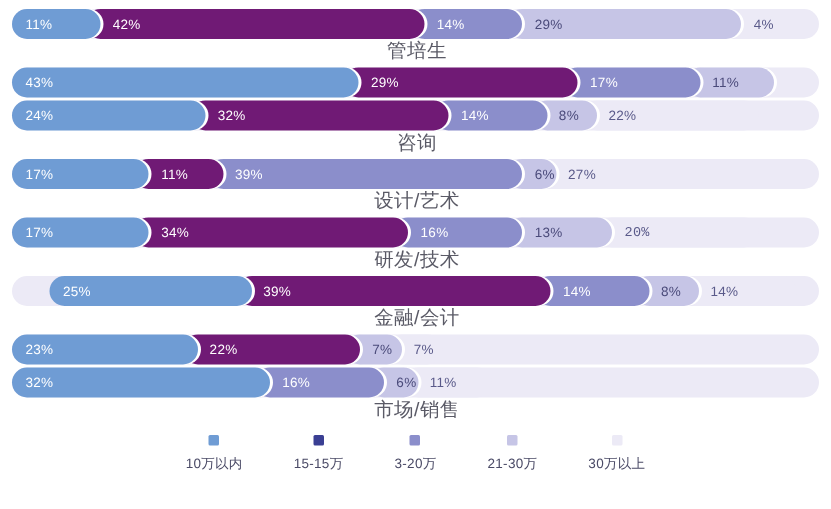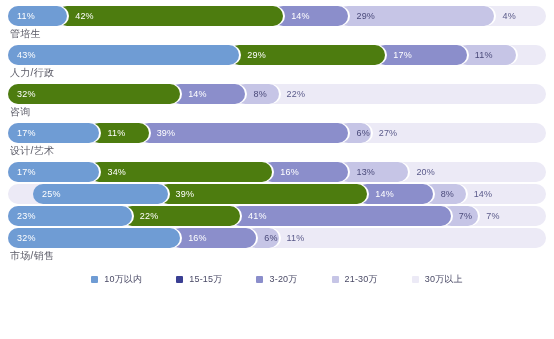--- a/index.html
+++ b/index.html
@@ -16,20 +16,21 @@
     width:554px;height:339px;
     box-sizing:border-box;
     padding:6px 8px 0 8px;
   }
   .rows{
     display:flex;
     flex-direction:column;
   }
   .row-group{
     margin-bottom:2px;
+    text-align:center;
   }
   .bar-track{
     position:relative;
     display:flex;
     height:20px;
     width:100%;
     background:#eceaf6;
     border-radius:10px;
     overflow:visible;
   }
@@ -44,49 +45,50 @@
     padding-left:18px;
     font-size:9px;
     letter-spacing:0.2px;
     white-space:nowrap;
   }
   .seg:first-child{
     margin-left:0;
     padding-left:9px;
   }
   .seg.s1{background:#6f9cd4;color:#ffffff;z-index:50;box-shadow:2px 0 0 0 #ffffff;}
-  .seg.s2{background:#4d7c0f;color:#ffffff;z-index:40;box-shadow:2px 0 0 0 #ffffff;}
+  .seg.s2{background:#701a75;color:#ffffff;z-index:40;box-shadow:2px 0 0 0 #ffffff;}
   .seg.s3{background:#8b8ecb;color:#ffffff;z-index:30;box-shadow:2px 0 0 0 #ffffff;}
   .seg.s4{background:#c6c5e6;color:#4a4a7a;z-index:20;box-shadow:2px 0 0 0 #ffffff;}
   .seg.s5{background:#eceaf6;color:#5a5a8a;z-index:10;}
   .seg.s4.lastseg{background:#c6c5e6;}
   .seg-label{
     pointer-events:none;
   }
   .row-label{
-    font-size:10px;
+    font-size:13px;
     color:#5a5a66;
     padding:3px 0 4px 2px;
     line-height:10px;
     letter-spacing:0.3px;
   }
   .legend{
     display:flex;
     justify-content:center;
     align-items:center;
     gap:34px;
     margin-top:6px;
   }
   .legend-item{
     display:flex;
     align-items:center;
     gap:6px;
     font-size:9px;
     color:#4a4a66;
     letter-spacing:0.2px;
+    flex-direction:column;
   }
   .swatch{
     width:7px;height:7px;
     display:inline-block;
     border-radius:1px;
   }
 </style>
 </head>
 <body>
 
@@ -121,24 +123,26 @@
           <div class="seg s2" style="flex: 0 0 29%;">
             <span class="seg-label">29%</span>
           </div>
           <div class="seg s3" style="flex: 0 0 17%;">
             <span class="seg-label">17%</span>
           </div>
           <div class="seg s4 lastseg" style="flex: 0 0 11%;">
             <span class="seg-label">11%</span>
           </div>
         </div>
-        <div class="row-label">人力/行政</div>
-      </div>
-      <div class="row-group">
-        <div class="bar-track">
+      </div>
+      <div class="row-group">
+        <div class="bar-track">
+          <div class="seg s1" style="flex: 0 0 24%;">
+            <span class="seg-label">24%</span>
+          </div>
           <div class="seg s2" style="flex: 0 0 32%;">
             <span class="seg-label">32%</span>
           </div>
           <div class="seg s3" style="flex: 0 0 14%;">
             <span class="seg-label">14%</span>
           </div>
           <div class="seg s4" style="flex: 0 0 8%;">
             <span class="seg-label">8%</span>
           </div>
           <div class="seg s5 lastseg" style="flex: 0 0 22%;">
@@ -174,55 +178,54 @@
           </div>
           <div class="seg s2" style="flex: 0 0 34%;">
             <span class="seg-label">34%</span>
           </div>
           <div class="seg s3" style="flex: 0 0 16%;">
             <span class="seg-label">16%</span>
           </div>
           <div class="seg s4" style="flex: 0 0 13%;">
             <span class="seg-label">13%</span>
           </div>
-          <div class="seg s5 lastseg" style="flex: 0 0 20%;">
+          <div class="seg s5 lastseg" style="flex: 0 0 20%; font-family: Liberation Mono, monospace;">
             <span class="seg-label">20%</span>
           </div>
         </div>
+        <div class="row-label">研发/技术</div>
       </div>
       <div class="row-group">
         <div class="bar-track">
           <div class="seg s1" style="flex: 0 0 25%; margin-left: 25px;">
             <span class="seg-label">25%</span>
           </div>
           <div class="seg s2" style="flex: 0 0 39%;">
             <span class="seg-label">39%</span>
           </div>
           <div class="seg s3" style="flex: 0 0 14%;">
             <span class="seg-label">14%</span>
           </div>
           <div class="seg s4" style="flex: 0 0 8%;">
             <span class="seg-label">8%</span>
           </div>
           <div class="seg s5 lastseg" style="flex: 0 0 14%;">
             <span class="seg-label">14%</span>
           </div>
         </div>
+        <div class="row-label">金融/会计</div>
       </div>
       <div class="row-group">
         <div class="bar-track">
           <div class="seg s1" style="flex: 0 0 23%;">
             <span class="seg-label">23%</span>
           </div>
           <div class="seg s2" style="flex: 0 0 22%;">
             <span class="seg-label">22%</span>
           </div>
-          <div class="seg s3" style="flex: 0 0 41%;">
-            <span class="seg-label">41%</span>
-          </div>
           <div class="seg s4" style="flex: 0 0 7%;">
             <span class="seg-label">7%</span>
           </div>
           <div class="seg s5 lastseg" style="flex: 0 0 7%;">
             <span class="seg-label">7%</span>
           </div>
         </div>
       </div>
       <div class="row-group">
         <div class="bar-track">

